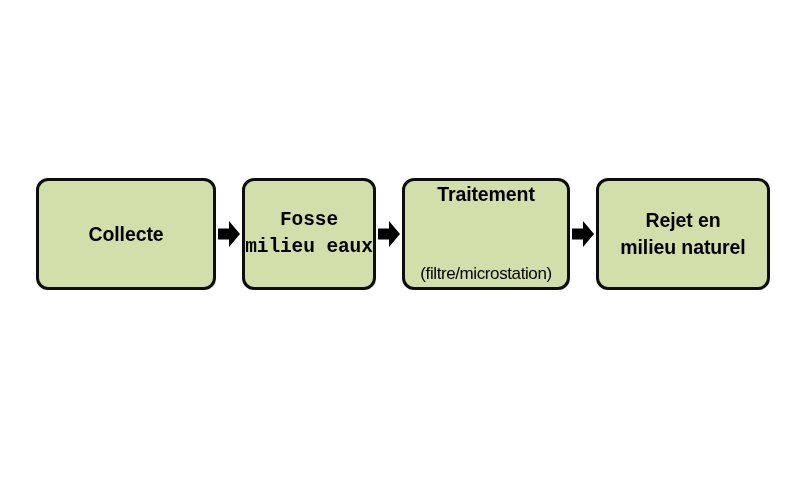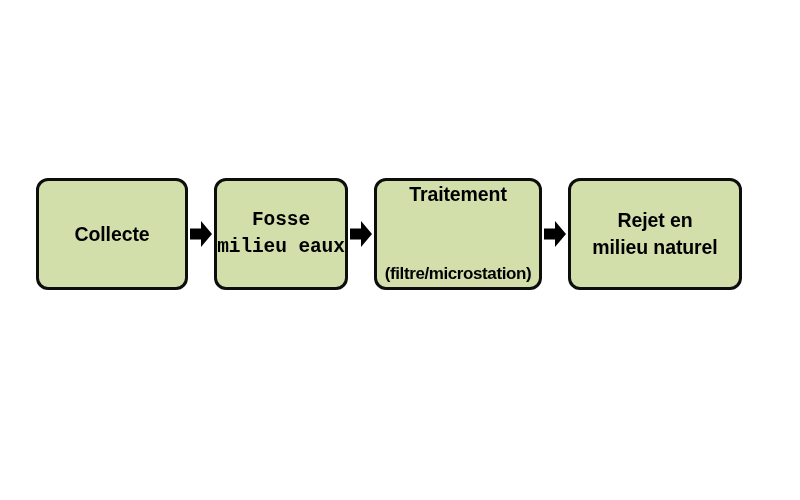--- a/index.html
+++ b/index.html
@@ -41,35 +41,35 @@
     border-radius: 12px;
     display: flex;
     flex-direction: column;
     align-items: center;
     justify-content: center;
     text-align: center;
     color: #000000;
     padding: 0 4px;
     flex: 0 0 auto;
   }
-  .node-w1 { width: 152px; }
+  .node-w1 { width: 180px; }
   .node-w2 { width: 134px; font-family: Liberation Mono, monospace; }
   .node-w3 { width: 168px; justify-content: space-between; }
   .node-w4 { width: 174px; }
 
   .node-line {
     display: block;
     font-size: 19.5px;
     font-weight: bold;
     line-height: 27px;
     letter-spacing: -0.1px;
     white-space: nowrap;
   }
   .node-line.sub {
-    font-weight: bold;
+    font-weight: normal;
     font-size: 17px;
     line-height: 26px;
     letter-spacing: -0.4px;
     margin-top: 16px;
   }
 
   .arrow {
     flex: 0 0 auto;
     width: 26px;
     height: 32px;

